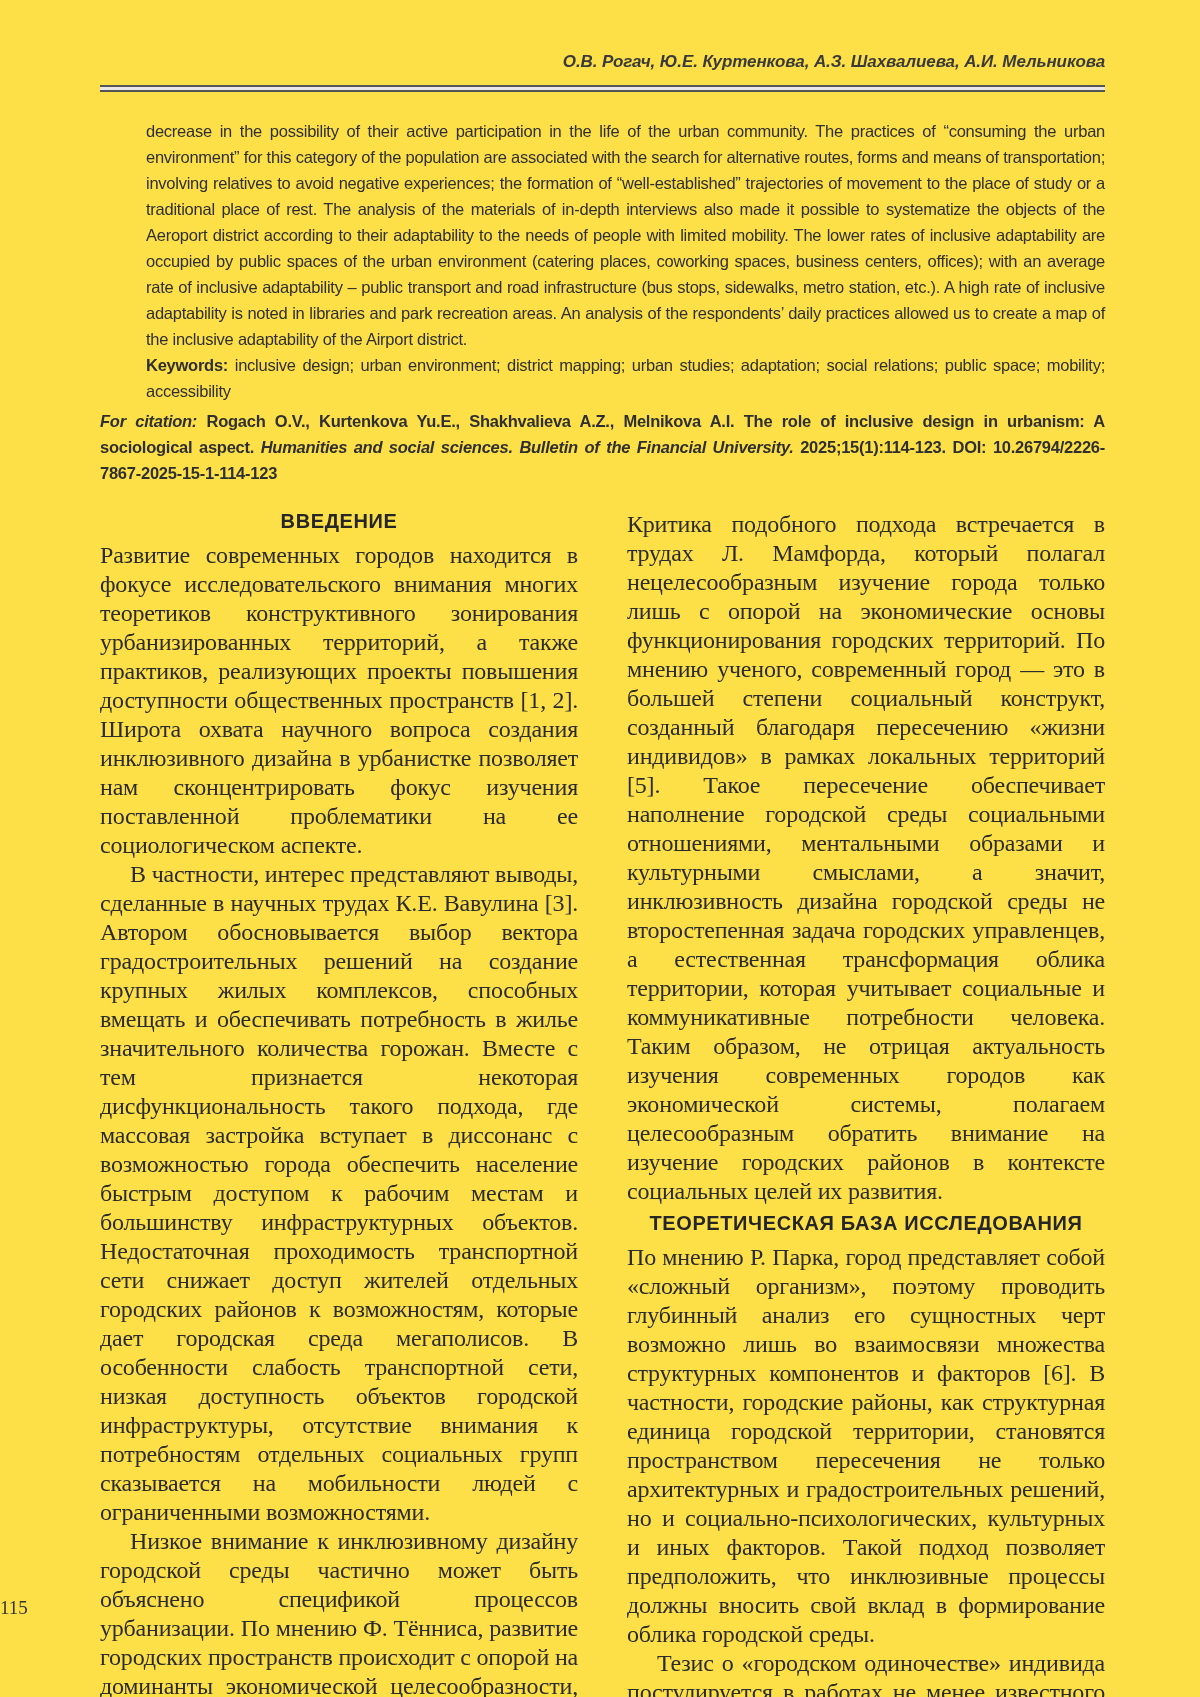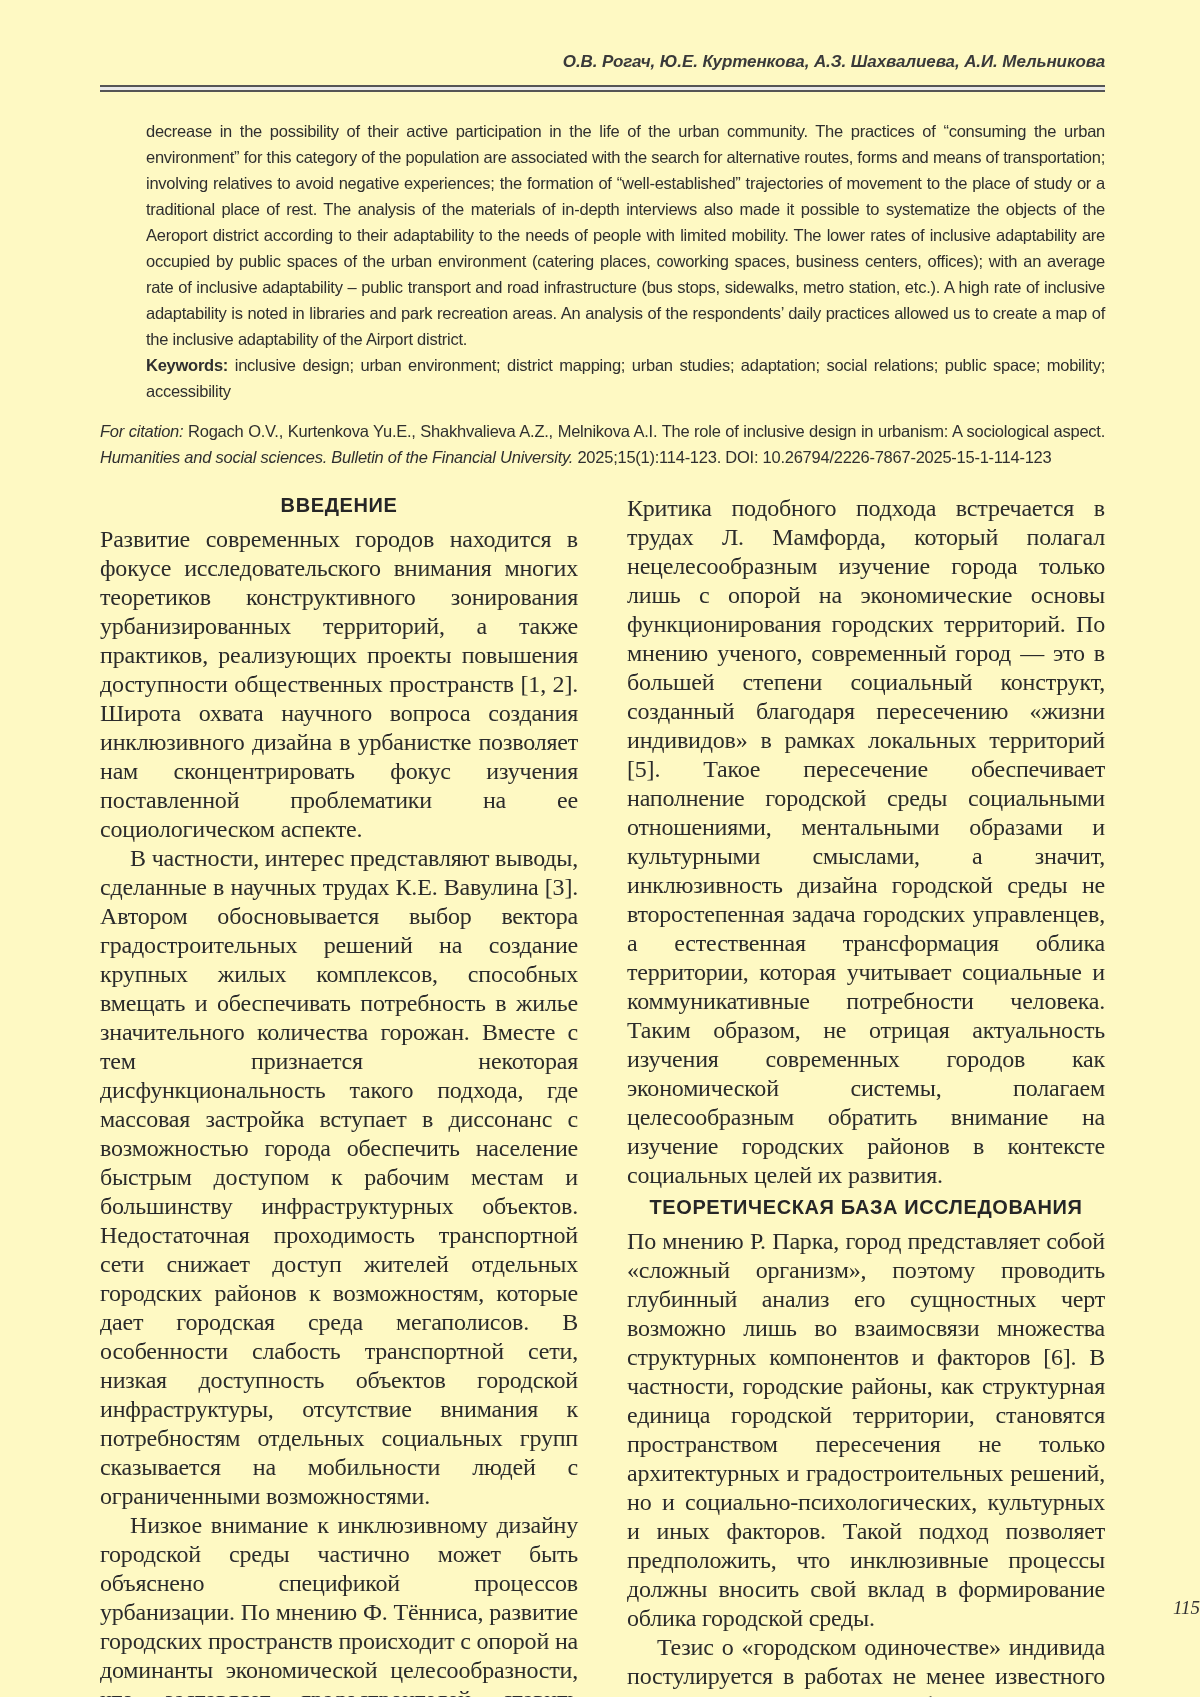--- a/index.html
+++ b/index.html
@@ -5,21 +5,21 @@
   html, body {
     margin: 0;
     padding: 0;
     background: #ffffff;
   }
   .page {
     position: relative;
     width: 1200px;
     height: 1697px;
     margin: 0 auto;
-    background: #fef9c3;
+    background: #fde047;
     box-sizing: border-box;
     padding: 52px 95px 0 100px;
     overflow: hidden;
     font-family: "Liberation Serif", serif;
     color: #2b2b2b;
   }
   
   .authors-line {
     text-align: right;
     font-family: "Liberation Sans", sans-serif;
@@ -50,23 +50,23 @@
   .abstract-block p { margin: 0; }
   .kw-label {
     font-weight: bold;
   }
   .citation-block {
     font-family: "Liberation Sans", sans-serif;
     font-size: 16.5px;
     line-height: 26px;
     letter-spacing: -0.25px;
     text-align: justify;
-    font-weight: normal;
+    font-weight: bold;
     color: #2f2f2f;
-    margin-top: 14px;
+    margin-top: 4px;
   }
   .citation-block p { margin: 0; }
   .cit-label { font-style: italic; }
   .cit-journal { font-style: italic; }
   
   .columns {
     display: flex;
     gap: 49px;
     margin-top: 24px;
   }
@@ -91,28 +91,27 @@
     line-height: 29px;
     letter-spacing: -0.2px;
     text-align: justify;
     margin: 0;
     color: #2b2b2b;
   }
   .col p.indent { text-indent: 30px; }
   
   .page-number {
     position: absolute;
-    left: 12px;
+    left: 0;
     right: 0;
     bottom: 78px;
-    text-align: right;
+    text-align: left;
     font-family: "Liberation Serif", serif;
     font-size: 19px;
     color: #333333;
-    font-style: italic;
   }
 </style>
 </head>
 <body>
 
 <div class="page">
 
   <p class="authors-line">О.В. Рогач, Ю.Е. Куртенкова, А.З. Шахвалиева, А.И. Мельникова</p>
 
   <div class="header-rule"></div>

